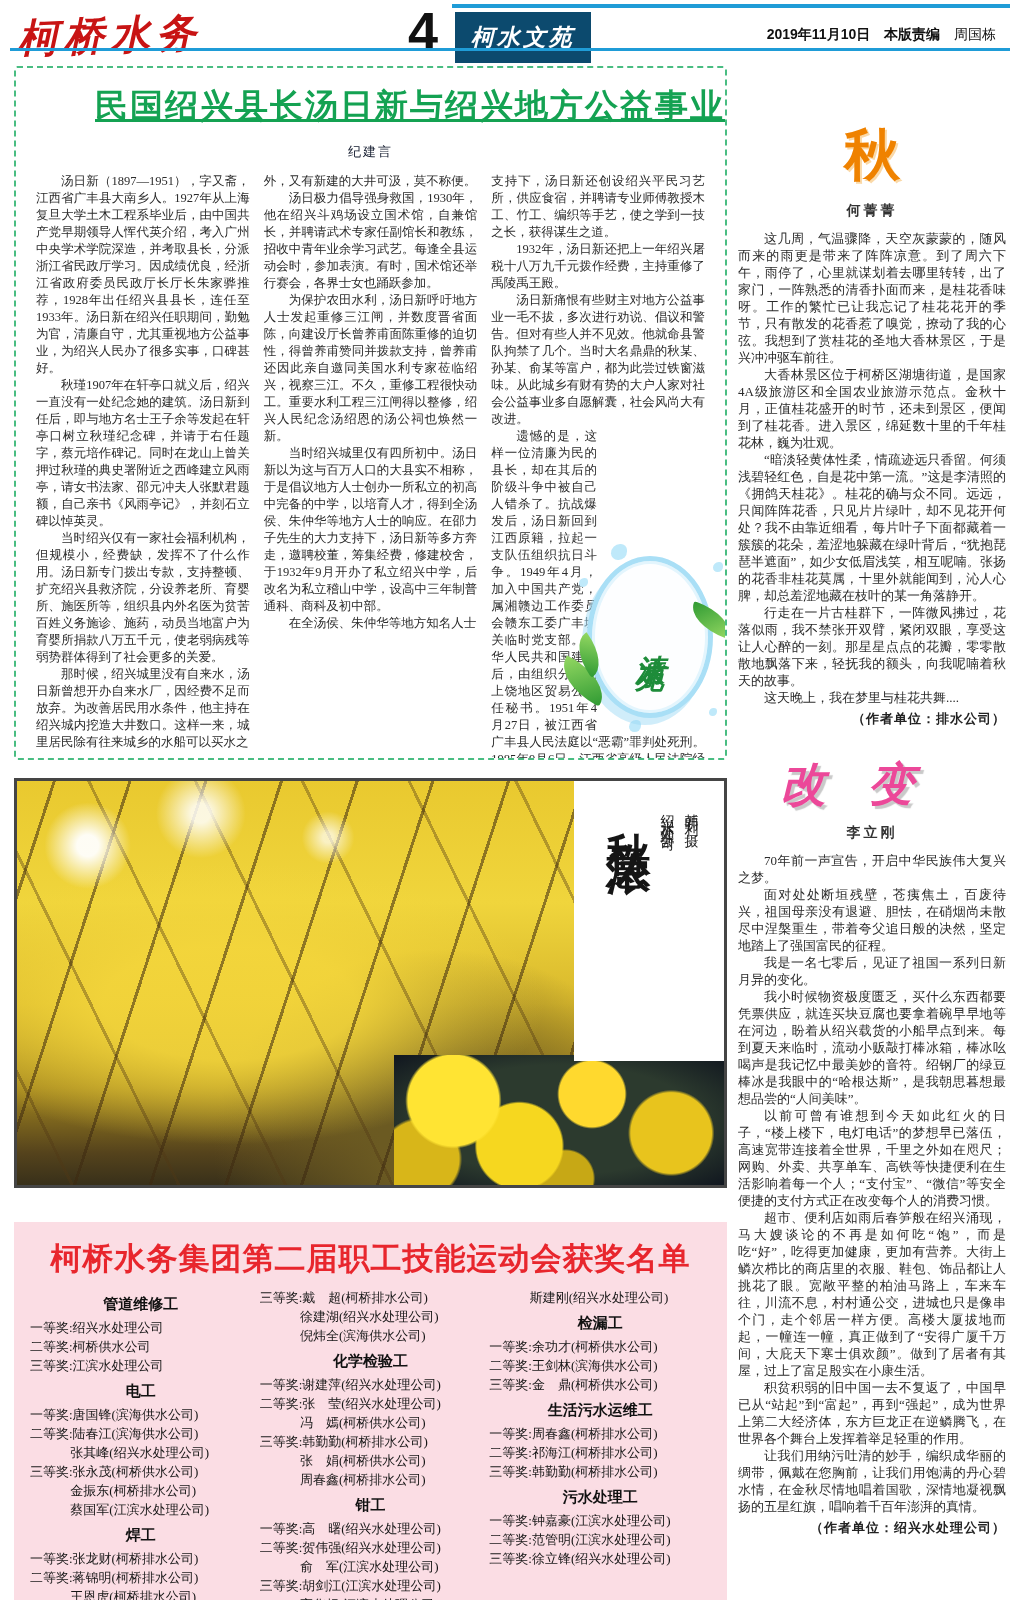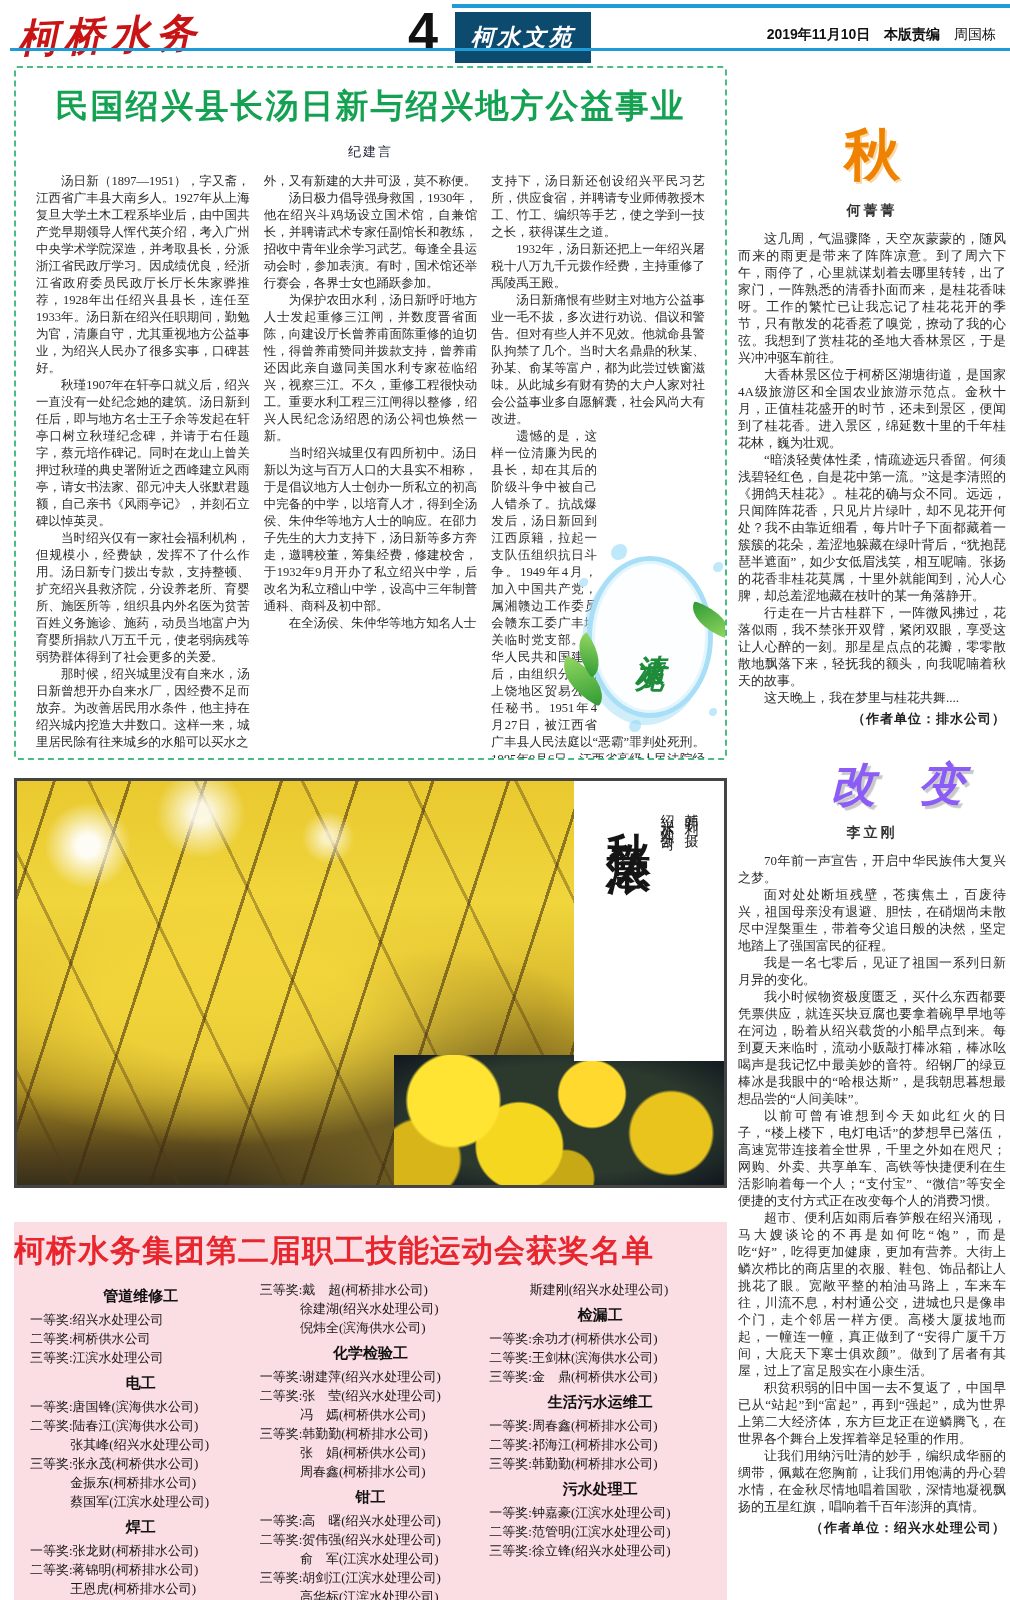--- a/index.html
+++ b/index.html
@@ -14,22 +14,22 @@
            font-size:23px; font-weight:bold; font-style:italic; letter-spacing:3px; font-family:"Liberation Serif",serif; }
   .rule-top { position:absolute; left:452px; right:0; top:4px; height:4px; background:#1f9cd7; }
   .rule-main { position:absolute; left:10px; right:0; top:48px; height:3px; background:#1f9cd7; }
   .dateline { position:absolute; right:14px; top:26px; font-size:14px; font-weight:bold; font-family:"Liberation Sans",sans-serif; color:#111; }
   .dateline span { margin-left:10px; }
   .dateline .editor-name { font-weight:normal; font-family:"Liberation Serif",serif; }
 
   
   .article-box { position:absolute; left:14px; top:66px; width:713px; height:694px;
                  border:2px dashed #49bd82; border-radius:3px; overflow:hidden; padding-top:16px; }
-  .article-title { text-align:center; color:#14a252; font-size:33px; font-weight:bold; letter-spacing:2px;
-                   font-family:"Liberation Sans",sans-serif; }
+  .article-title { text-align:right; color:#14a252; font-size:33px; font-weight:bold; letter-spacing:2px;
+                   font-family:"Liberation Sans",sans-serif;text-decoration:underline; }
   .article-author { text-align:center; font-size:13px; margin:14px 0 12px; letter-spacing:2px; color:#0f172a; }
   .article-cols { display:flex; gap:14px; padding:0 20px; }
   .article-cols .col { flex:1 1 0; font-size:12.5px; line-height:17px; text-align:justify; color:#2b2b2b; }
   .col p.para { text-indent:2em; }
   .col p.cont { text-indent:0; }
 
   
   .qsy-float { float:right; width:112px; height:298px; position:relative; margin:4px -10px 0 6px; }
   .qsy { position:absolute; right:-12px; bottom:-4px; width:168px; height:190px; }
   .qsy-ring { position:absolute; right:14px; top:12px; width:126px; height:162px; border-radius:50%;
@@ -76,28 +76,28 @@
       radial-gradient(circle at 52% 95%, #c7a815 0 13%, rgba(199,168,21,0) 14%),
       radial-gradient(ellipse at 50% 50%, #2c3a2e 0 60%, #10161f 100%); }
 
   
   .rail { position:absolute; left:738px; top:118px; width:268px; }
   .autumn-title { text-align:center; font-size:56px; font-weight:900; color:#ef8200; font-family:"Liberation Serif",serif;
                   text-shadow:2px 2px 0 #fad9a8, -1px -1px 0 #fff; }
   .rail-author { text-align:center; font-size:14px; font-weight:bold; letter-spacing:3px; margin:8px 0 10px; color:#333; }
   .rail-text p { font-size:13px; line-height:17px; text-align:justify; text-indent:2em; color:#2b2b2b; }
   .rail-credit { text-align:right; font-size:13px; font-weight:bold; margin-top:4px; letter-spacing:1px; }
-  .change-title { text-align:right; font-size:46px; font-weight:bold; font-style:italic; color:#8b5cf6;
+  .change-title { text-align:left; font-size:46px; font-weight:bold; font-style:italic; color:#ec4899;
                   letter-spacing:42px; padding-left:42px; text-shadow:3px 3px 1px #c9c9c9; margin-top:26px;
                   font-family:"Liberation Serif",serif; }
 
   
   .awards { position:absolute; left:14px; top:1222px; width:713px; height:378px; background:#fbdde4; overflow:hidden; }
-  .awards-title { text-align:left; color:#e8262d; font-size:31px; font-weight:900; letter-spacing:1px;
-                  font-family:"Liberation Sans",sans-serif; padding:8px 0 8px; }
+  .awards-title { text-align:center; color:#e8262d; font-size:31px; font-weight:900; letter-spacing:1px;
+                  font-family:"Liberation Sans",sans-serif; padding:16px 0 8px; }
   .awards-cols { display:flex; padding:0 16px; gap:8px; }
   .awards-cols .acol { flex:1 1 0; font-size:13px; line-height:19px; color:#161616; }
   .acol p.aline { margin:0; }
   .acol p.cont { padding-left:3.1em; }
   .acol p.ah { text-align:center; font-weight:bold; font-size:15px; font-family:"Liberation Sans",sans-serif;
                margin:6px 0 5px; color:#111; }
 </style>
 </head>
 <body>
 

